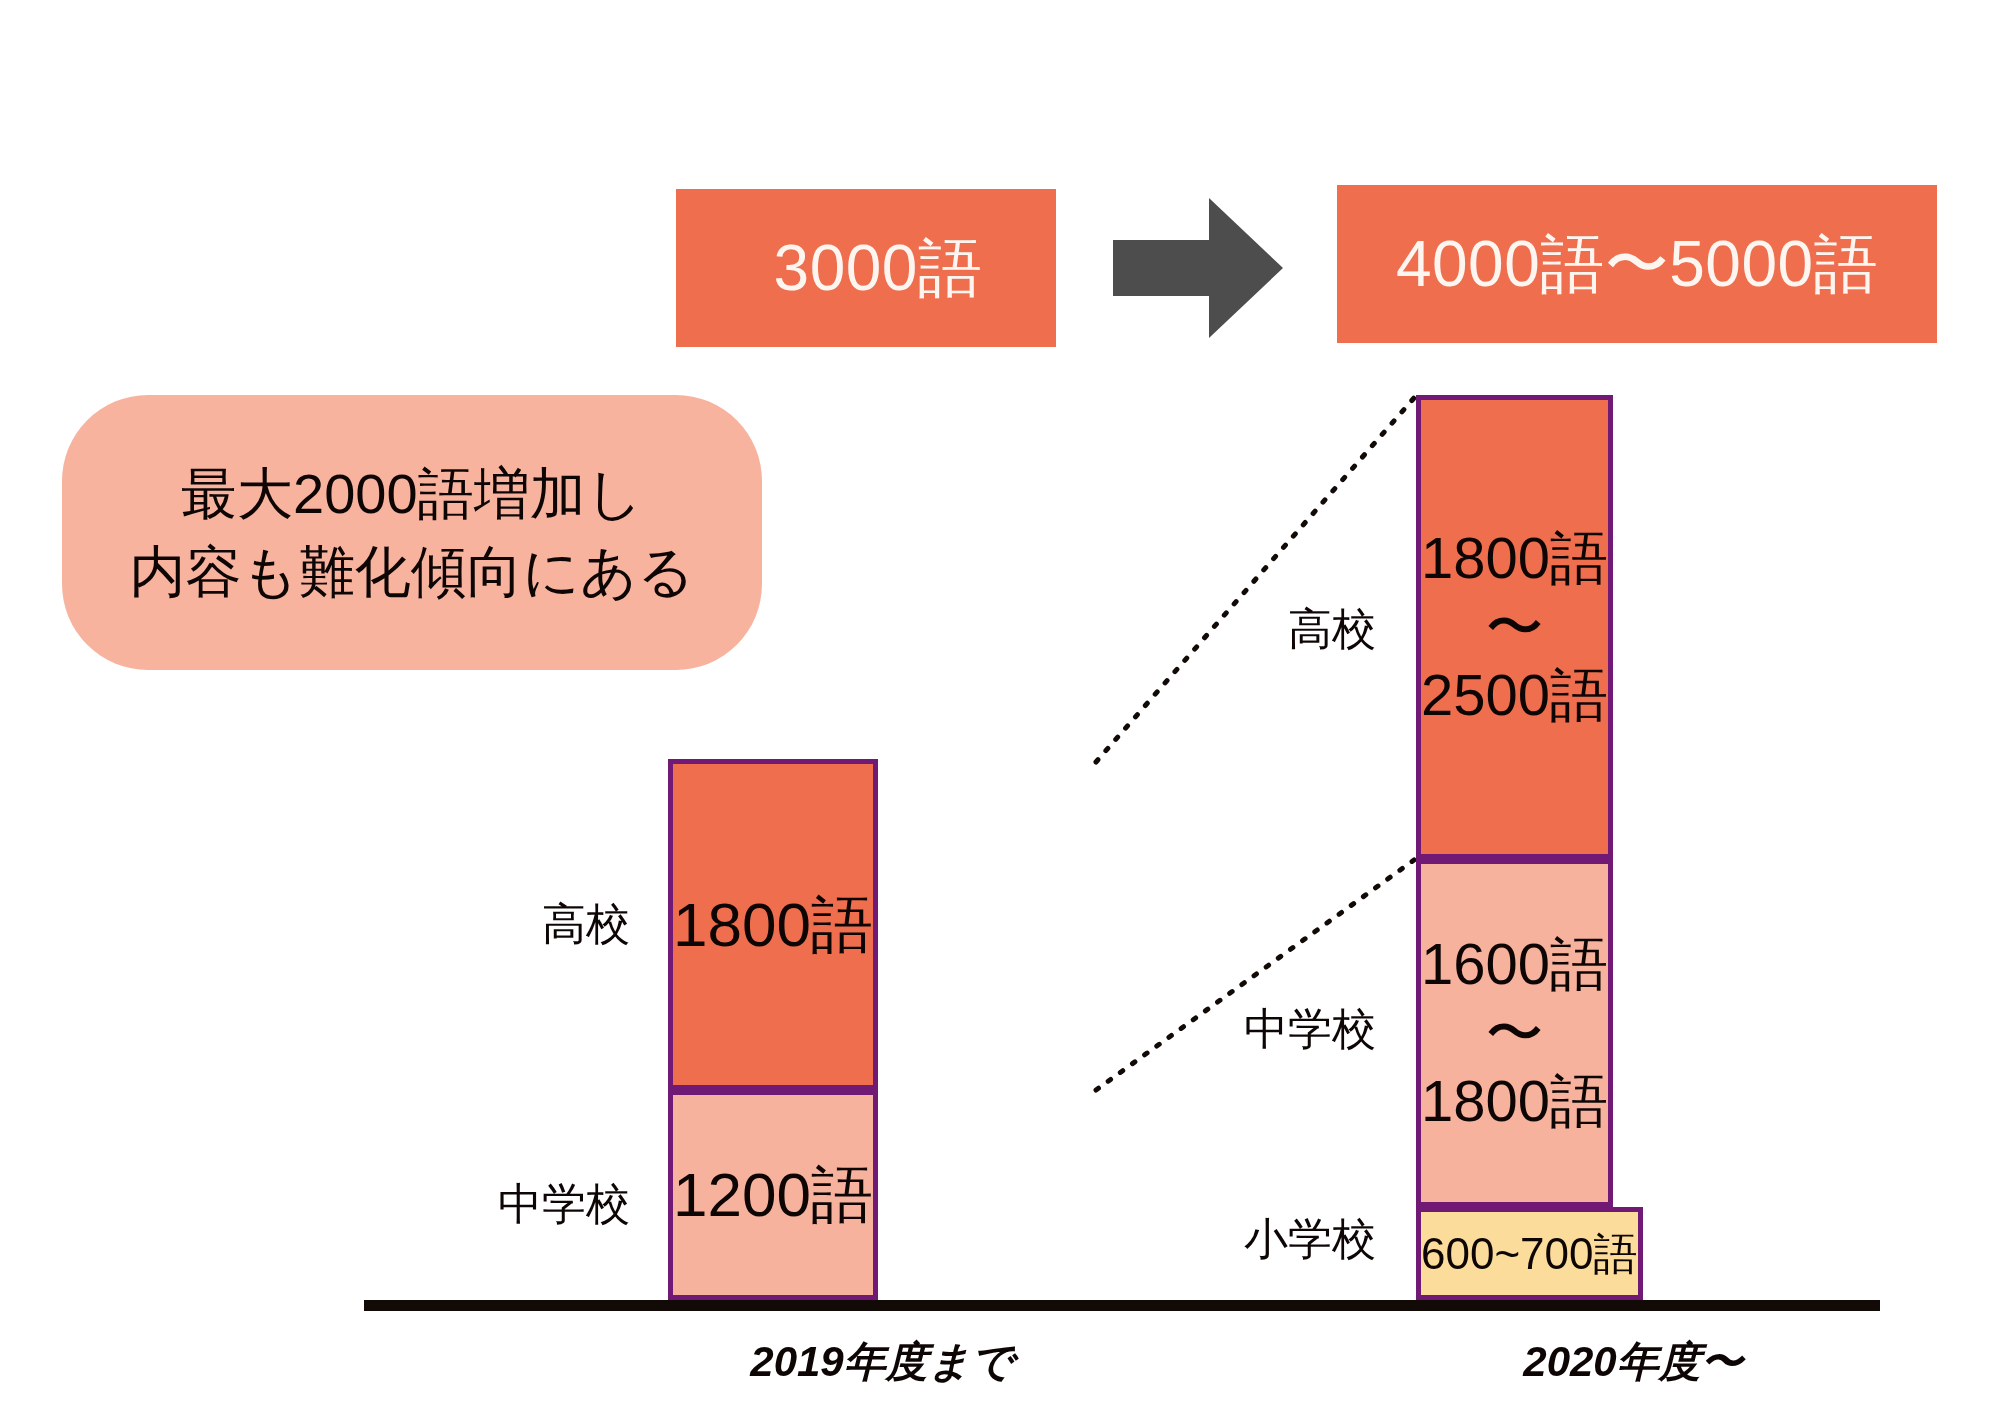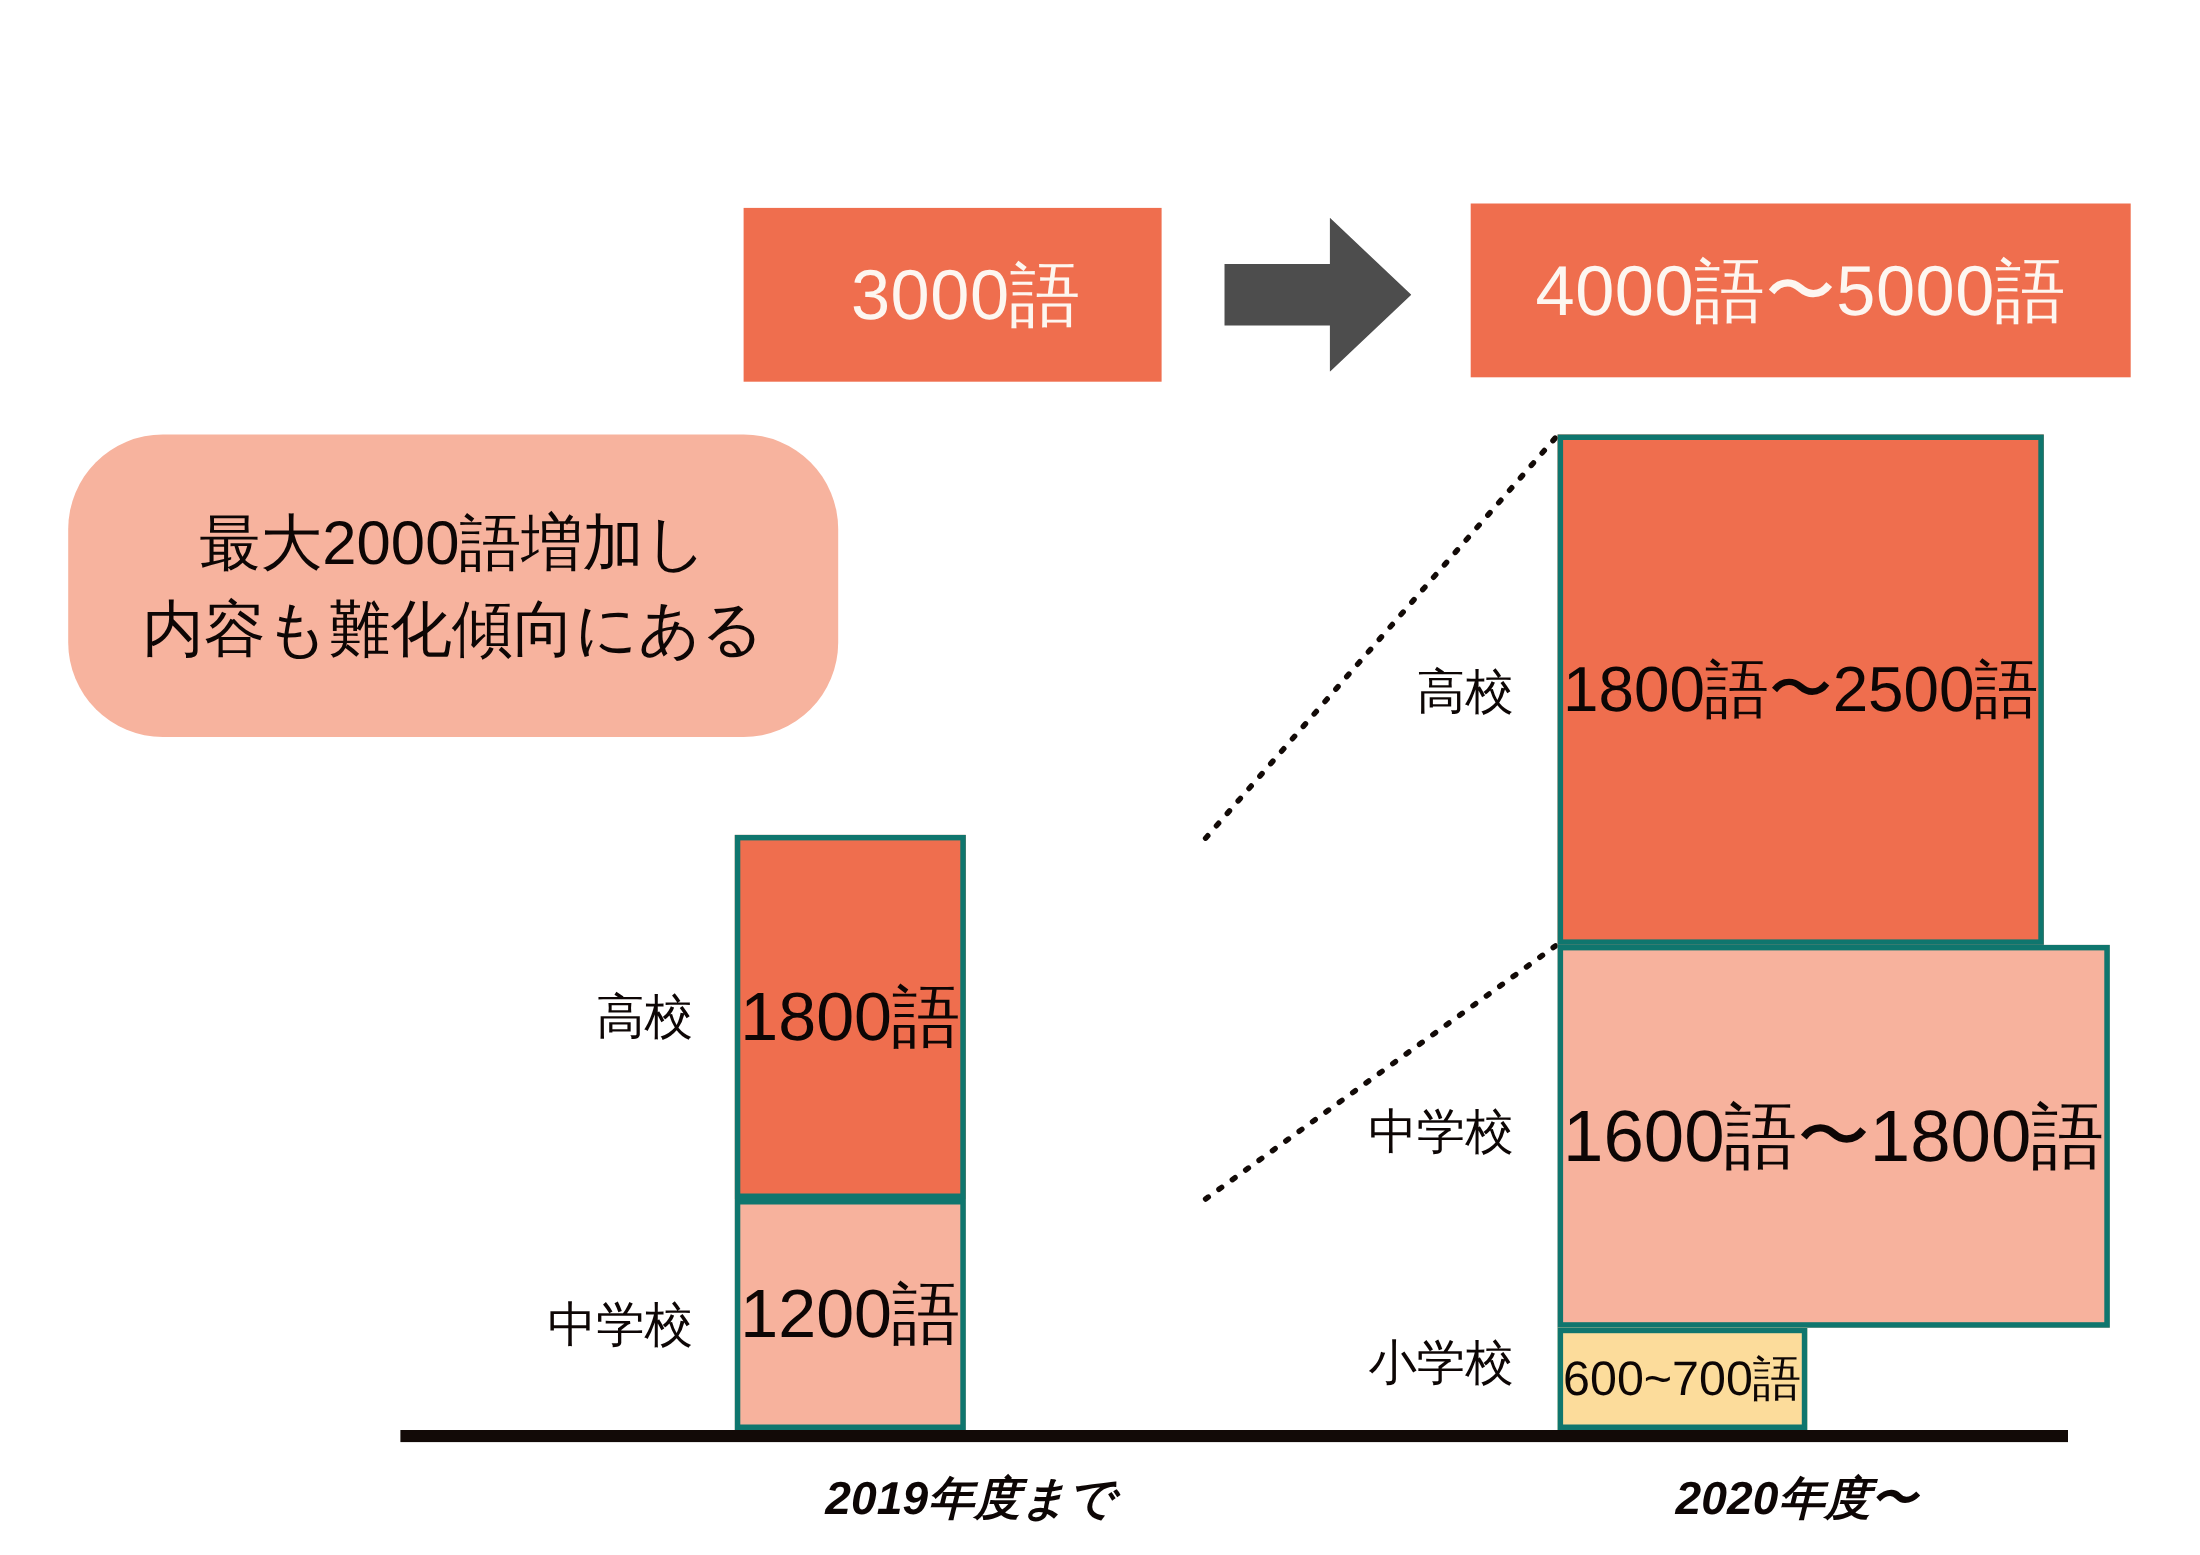--- a/index.html
+++ b/index.html
@@ -89,40 +89,40 @@
     background: #120a07;
   }
 
   .bar-stack {
     position: absolute;
   }
   .bar-seg {
     position: absolute;
     left: 0;
     box-sizing: border-box;
-    border: 5px solid #0f766e;
+    border: 5px solid #701a75;
     display: flex;
-    flex-direction: row;
+    flex-direction: column;
     align-items: center;
     justify-content: center;
     color: #0d0605;
     line-height: 1.18;
     white-space: nowrap;
   }
   .seg-line { display: block; }
 
   
   #stack-2019 { left: 668px; top: 759px; width: 428px; height: 541px; }
   #seg-2019-high  { top: 0px;   height: 331px; background: #ef6e4e; font-size: 62px; }
   #seg-2019-mid   { top: 331px; height: 210px; background: #f7b29d; font-size: 62px; }
 
   
   #stack-2020 { left: 1416px; top: 395px; width: 434px; height: 905px; }
   #seg-2020-high  { top: 0px;   height: 464px; background: #ef6e4e; font-size: 58px; }
-  #seg-2020-mid   { top: 464px; height: 348px; background: #f7b29d; font-size: 66px; }
+  #seg-2020-mid   { top: 464px; height: 348px; background: #f7b29d; font-size: 58px; }
   #seg-2020-elem  { top: 812px; height: 93px;  background: #fcdc9b; font-size: 44px; }
 
   
   .row-label {
     position: absolute;
     color: #0d0605;
     font-size: 44px;
     white-space: nowrap;
     text-align: right;
   }

